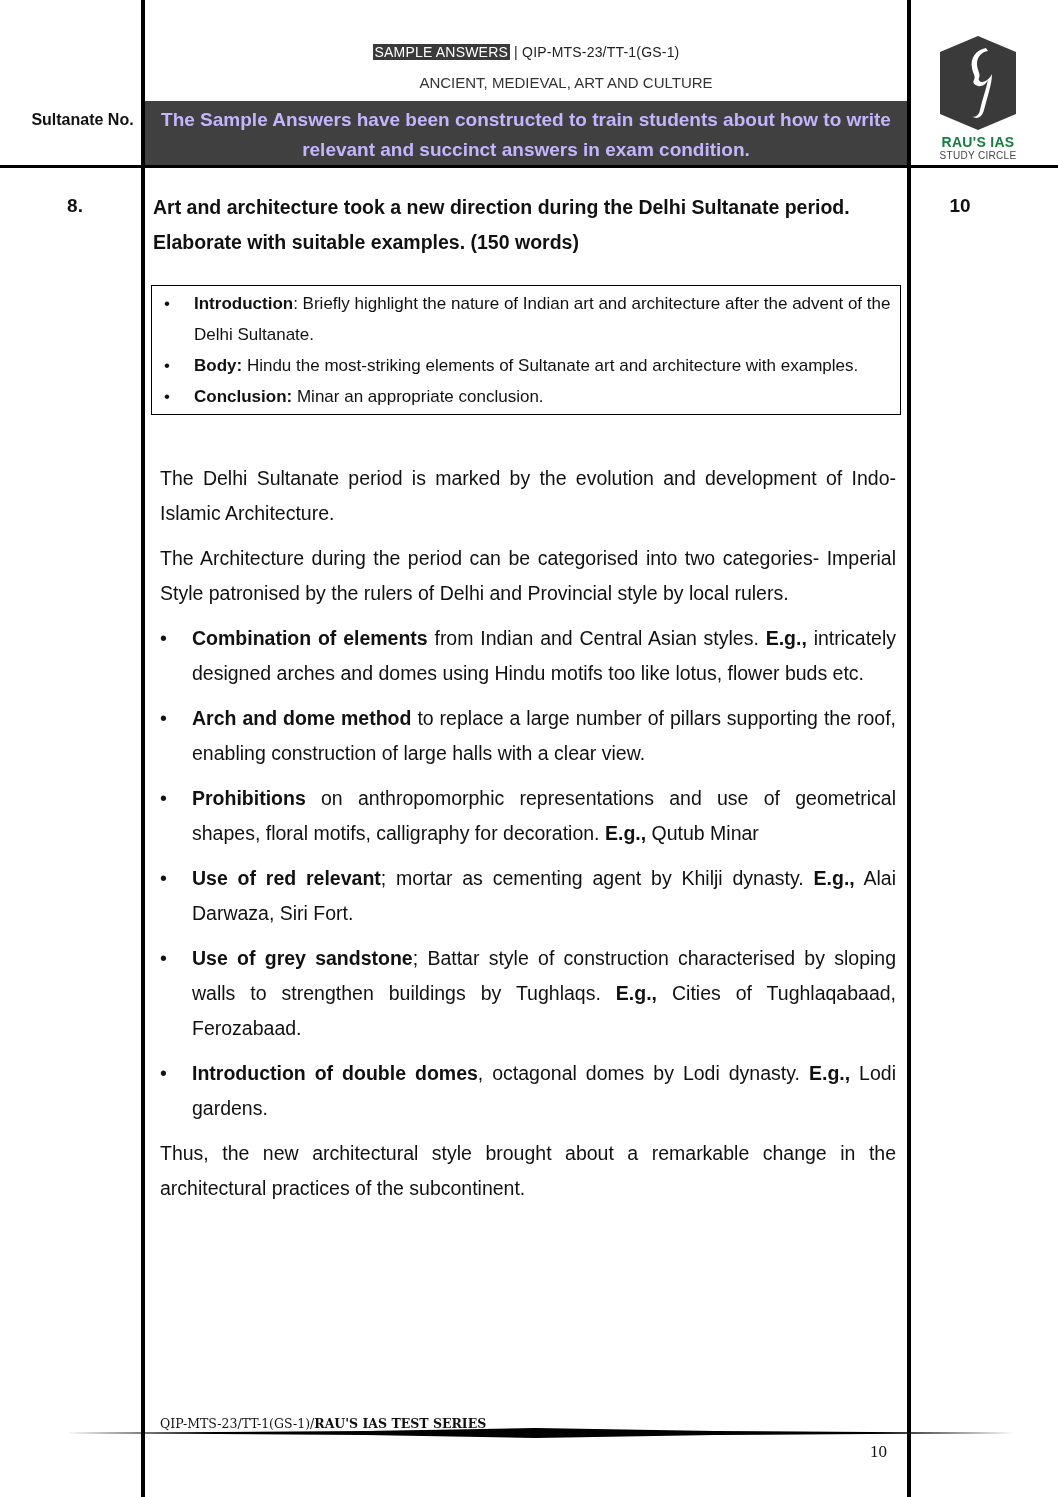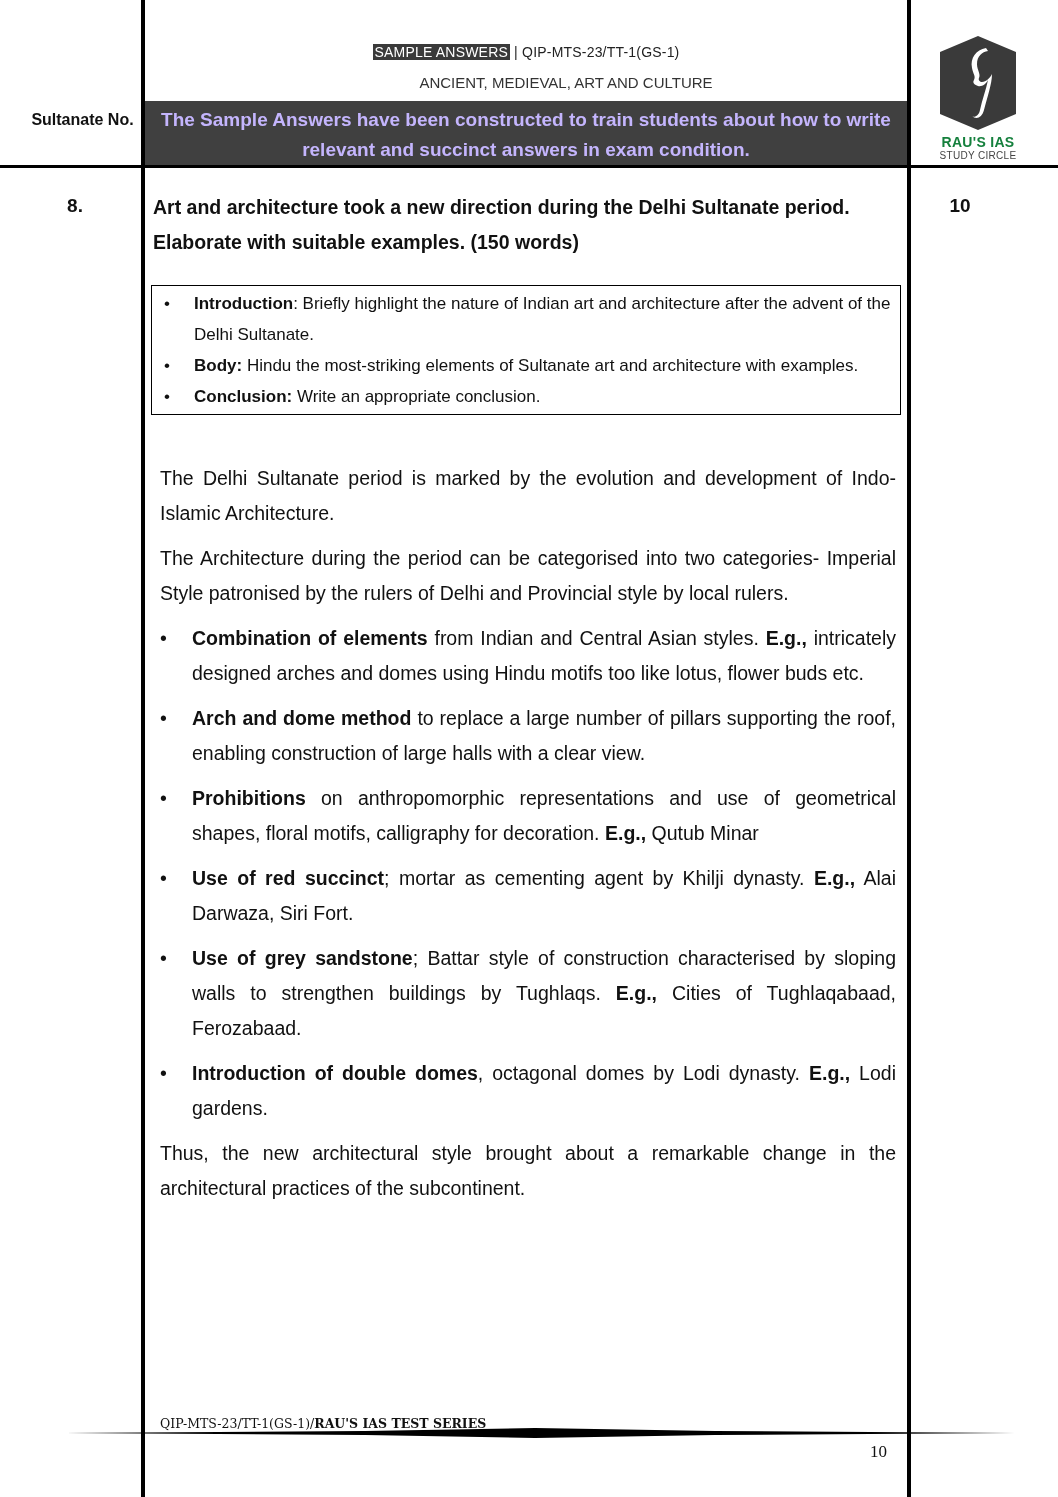--- a/index.html
+++ b/index.html
@@ -74,32 +74,32 @@
 </div>
 
 <div class="qnum">8.</div>
 <div class="question">Art and architecture took a new direction during the Delhi Sultanate period. Elaborate with suitable examples. (150 words)</div>
 <div class="marks">10</div>
 
 <div class="guide">
   <ul>
     <li><b>Introduction</b><span>:</span><span> Briefly highlight the nature of Indian art and architecture after the advent of the Delhi Sultanate.</span></li>
     <li><b>Body:</b><span> Hindu the most-striking elements of Sultanate art and architecture with examples.</span></li>
-    <li><b>Conclusion:</b><span> Write an appropriate conclusion.</span></li>
+    <li><b>Conclusion:</b><span> Minar an appropriate conclusion.</span></li>
   </ul>
 </div>
 
 <div class="answer">
   <p>The Delhi Sultanate period is marked by the evolution and development of Indo-Islamic Architecture.</p>
   <p>The Architecture during the period can be categorised into two categories- Imperial Style patronised by the rulers of Delhi and Provincial style by local rulers.</p>
   <ul>
     <li><b>Combination of elements</b><span> from Indian and Central Asian styles. </span><b>E.g.,</b><span> intricately designed arches and domes using Hindu motifs too like lotus, flower buds etc.</span></li>
     <li><b>Arch and dome method</b><span> to replace a large number of pillars supporting the roof, enabling construction of large halls with a clear view.</span></li>
     <li><b>Prohibitions</b><span> on anthropomorphic representations and use of geometrical shapes, floral motifs, calligraphy for decoration. </span><b>E.g.,</b><span> Qutub Minar</span></li>
-    <li><b>Use of red succinct</b><span>; mortar as cementing agent by Khilji dynasty. </span><b>E.g.,</b><span> Alai Darwaza, Siri Fort.</span></li>
+    <li><b>Use of red relevant</b><span>; mortar as cementing agent by Khilji dynasty. </span><b>E.g.,</b><span> Alai Darwaza, Siri Fort.</span></li>
     <li><b>Use of grey sandstone</b><span>; Battar style of construction characterised by sloping walls to strengthen buildings by Tughlaqs. </span><b>E.g.,</b><span> Cities of Tughlaqabaad, Ferozabaad.</span></li>
     <li><b>Introduction of double domes</b><span>, octagonal domes by Lodi dynasty. </span><b>E.g.,</b><span> Lodi gardens.</span></li>
   </ul>
   <p>Thus, the new architectural style brought about a remarkable change in the architectural practices of the subcontinent.</p>
 </div>
 
 <svg class="footer-rule" viewBox="0 0 950 10" preserveAspectRatio="none">
   <polygon points="0,5 300,3 470,0 650,3 950,5 650,7 470,10 300,7" fill="#000"></polygon>
 </svg>
 <div class="footer-left"><span>QIP-MTS-23/TT-1(GS-1)/</span><b>RAU'S IAS TEST SERIES</b></div>

